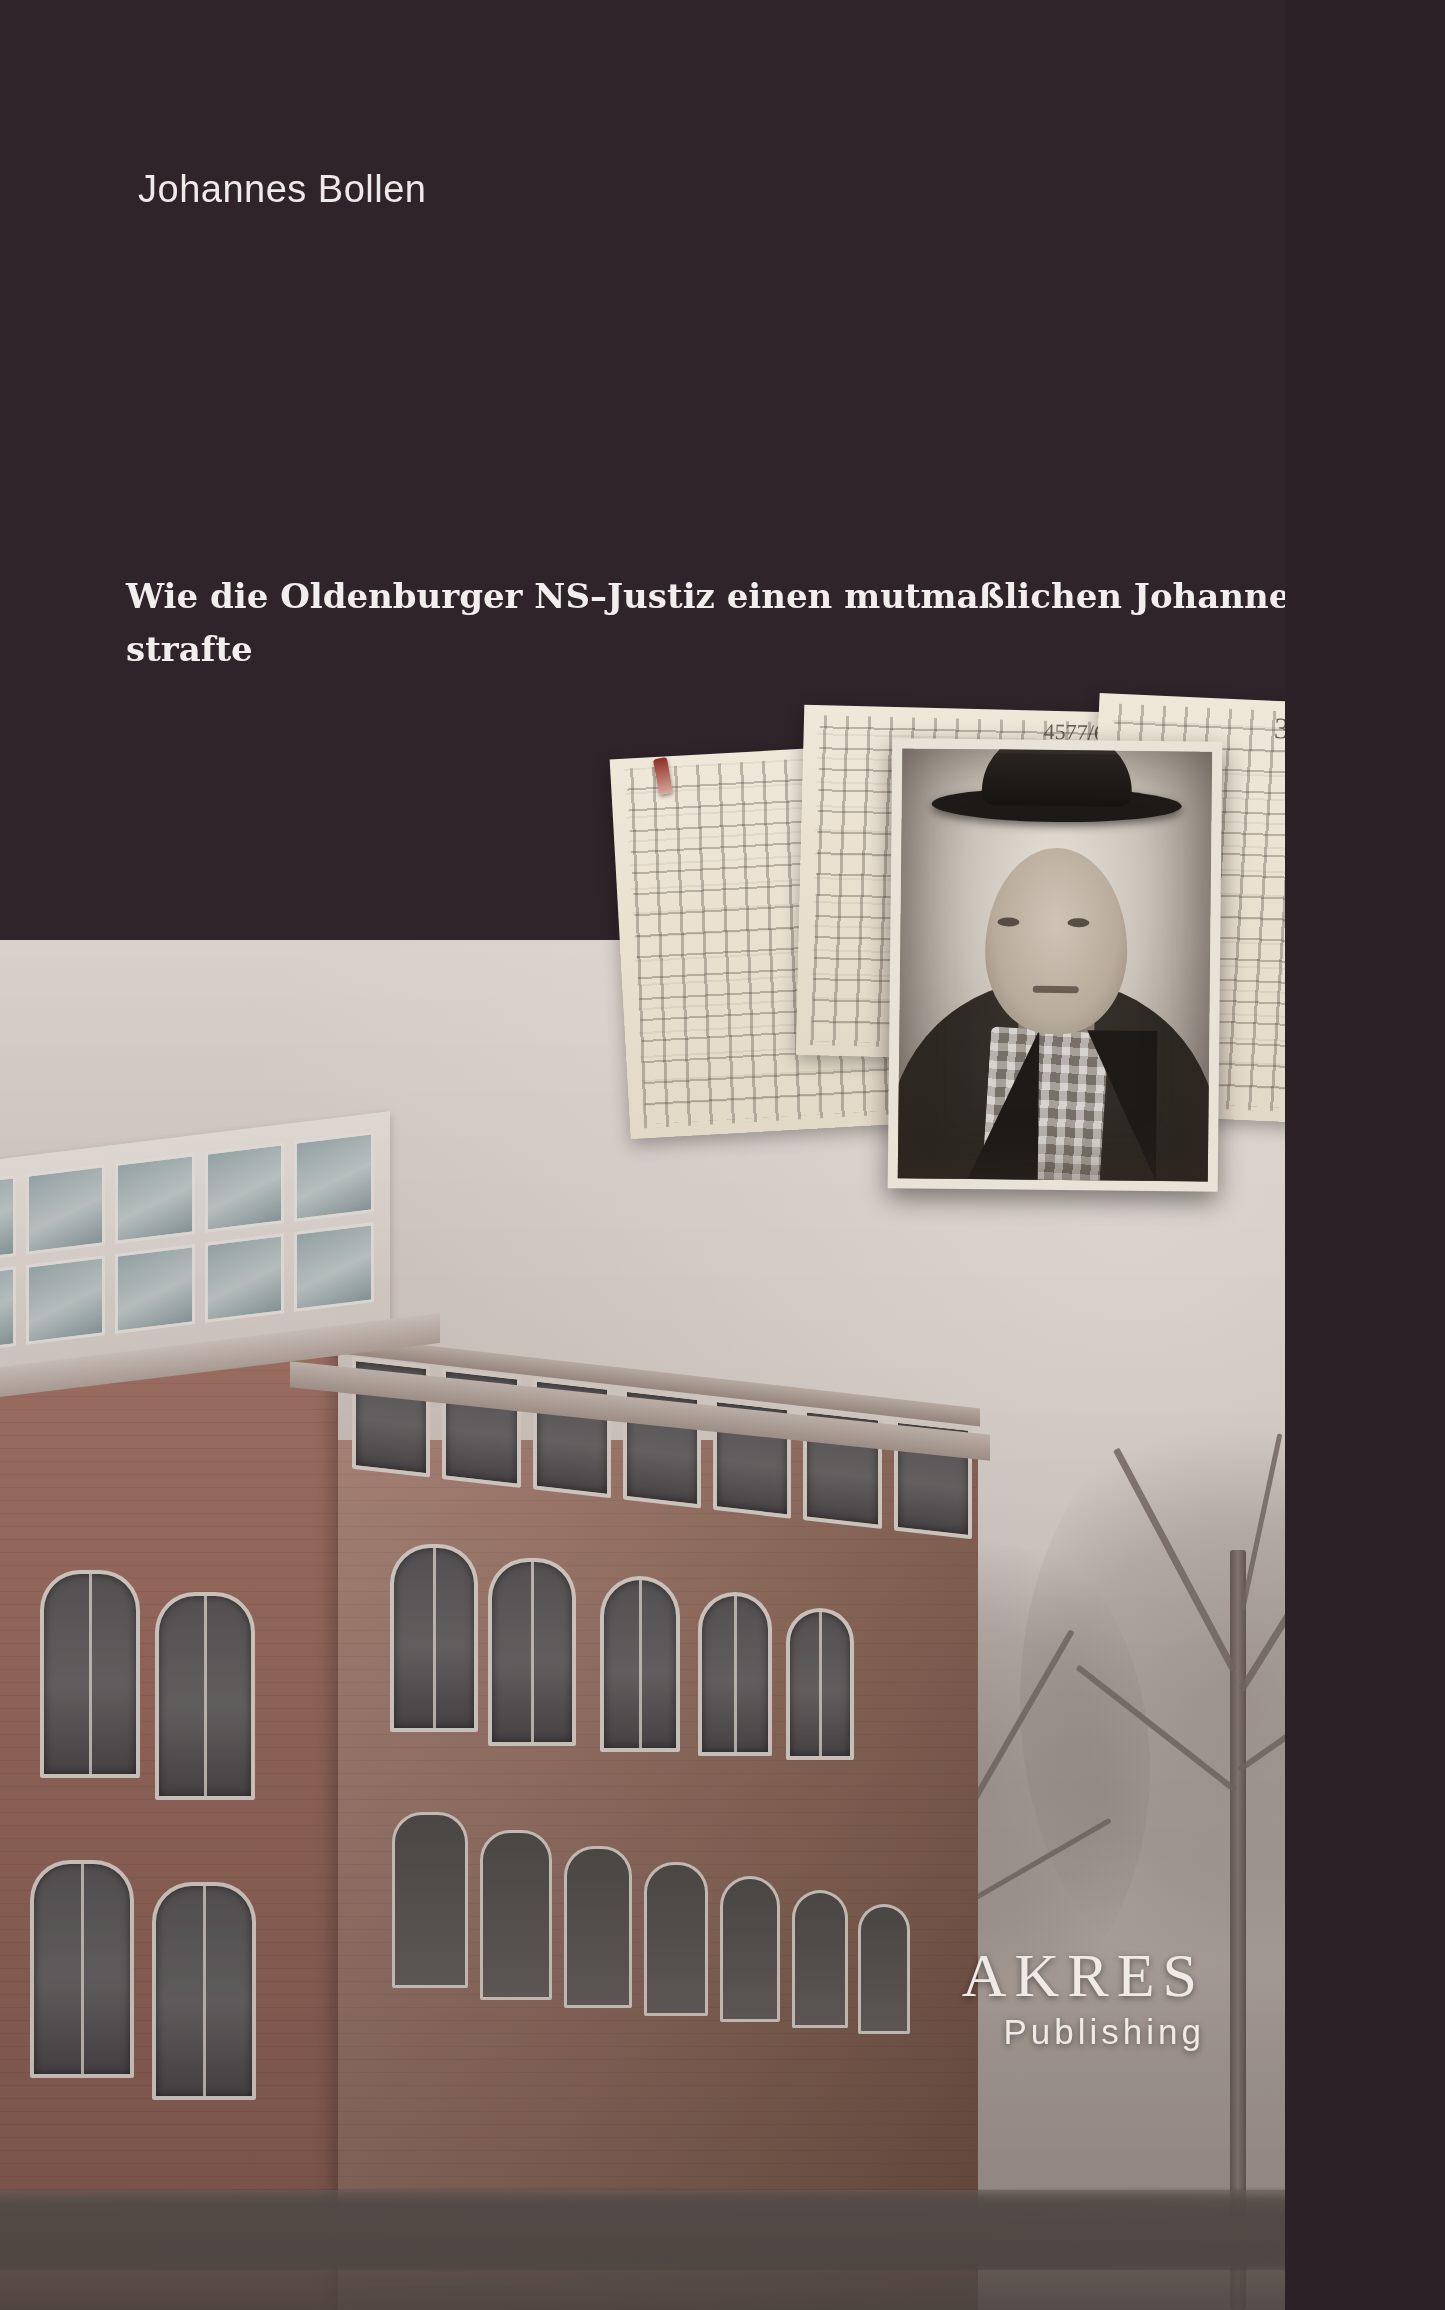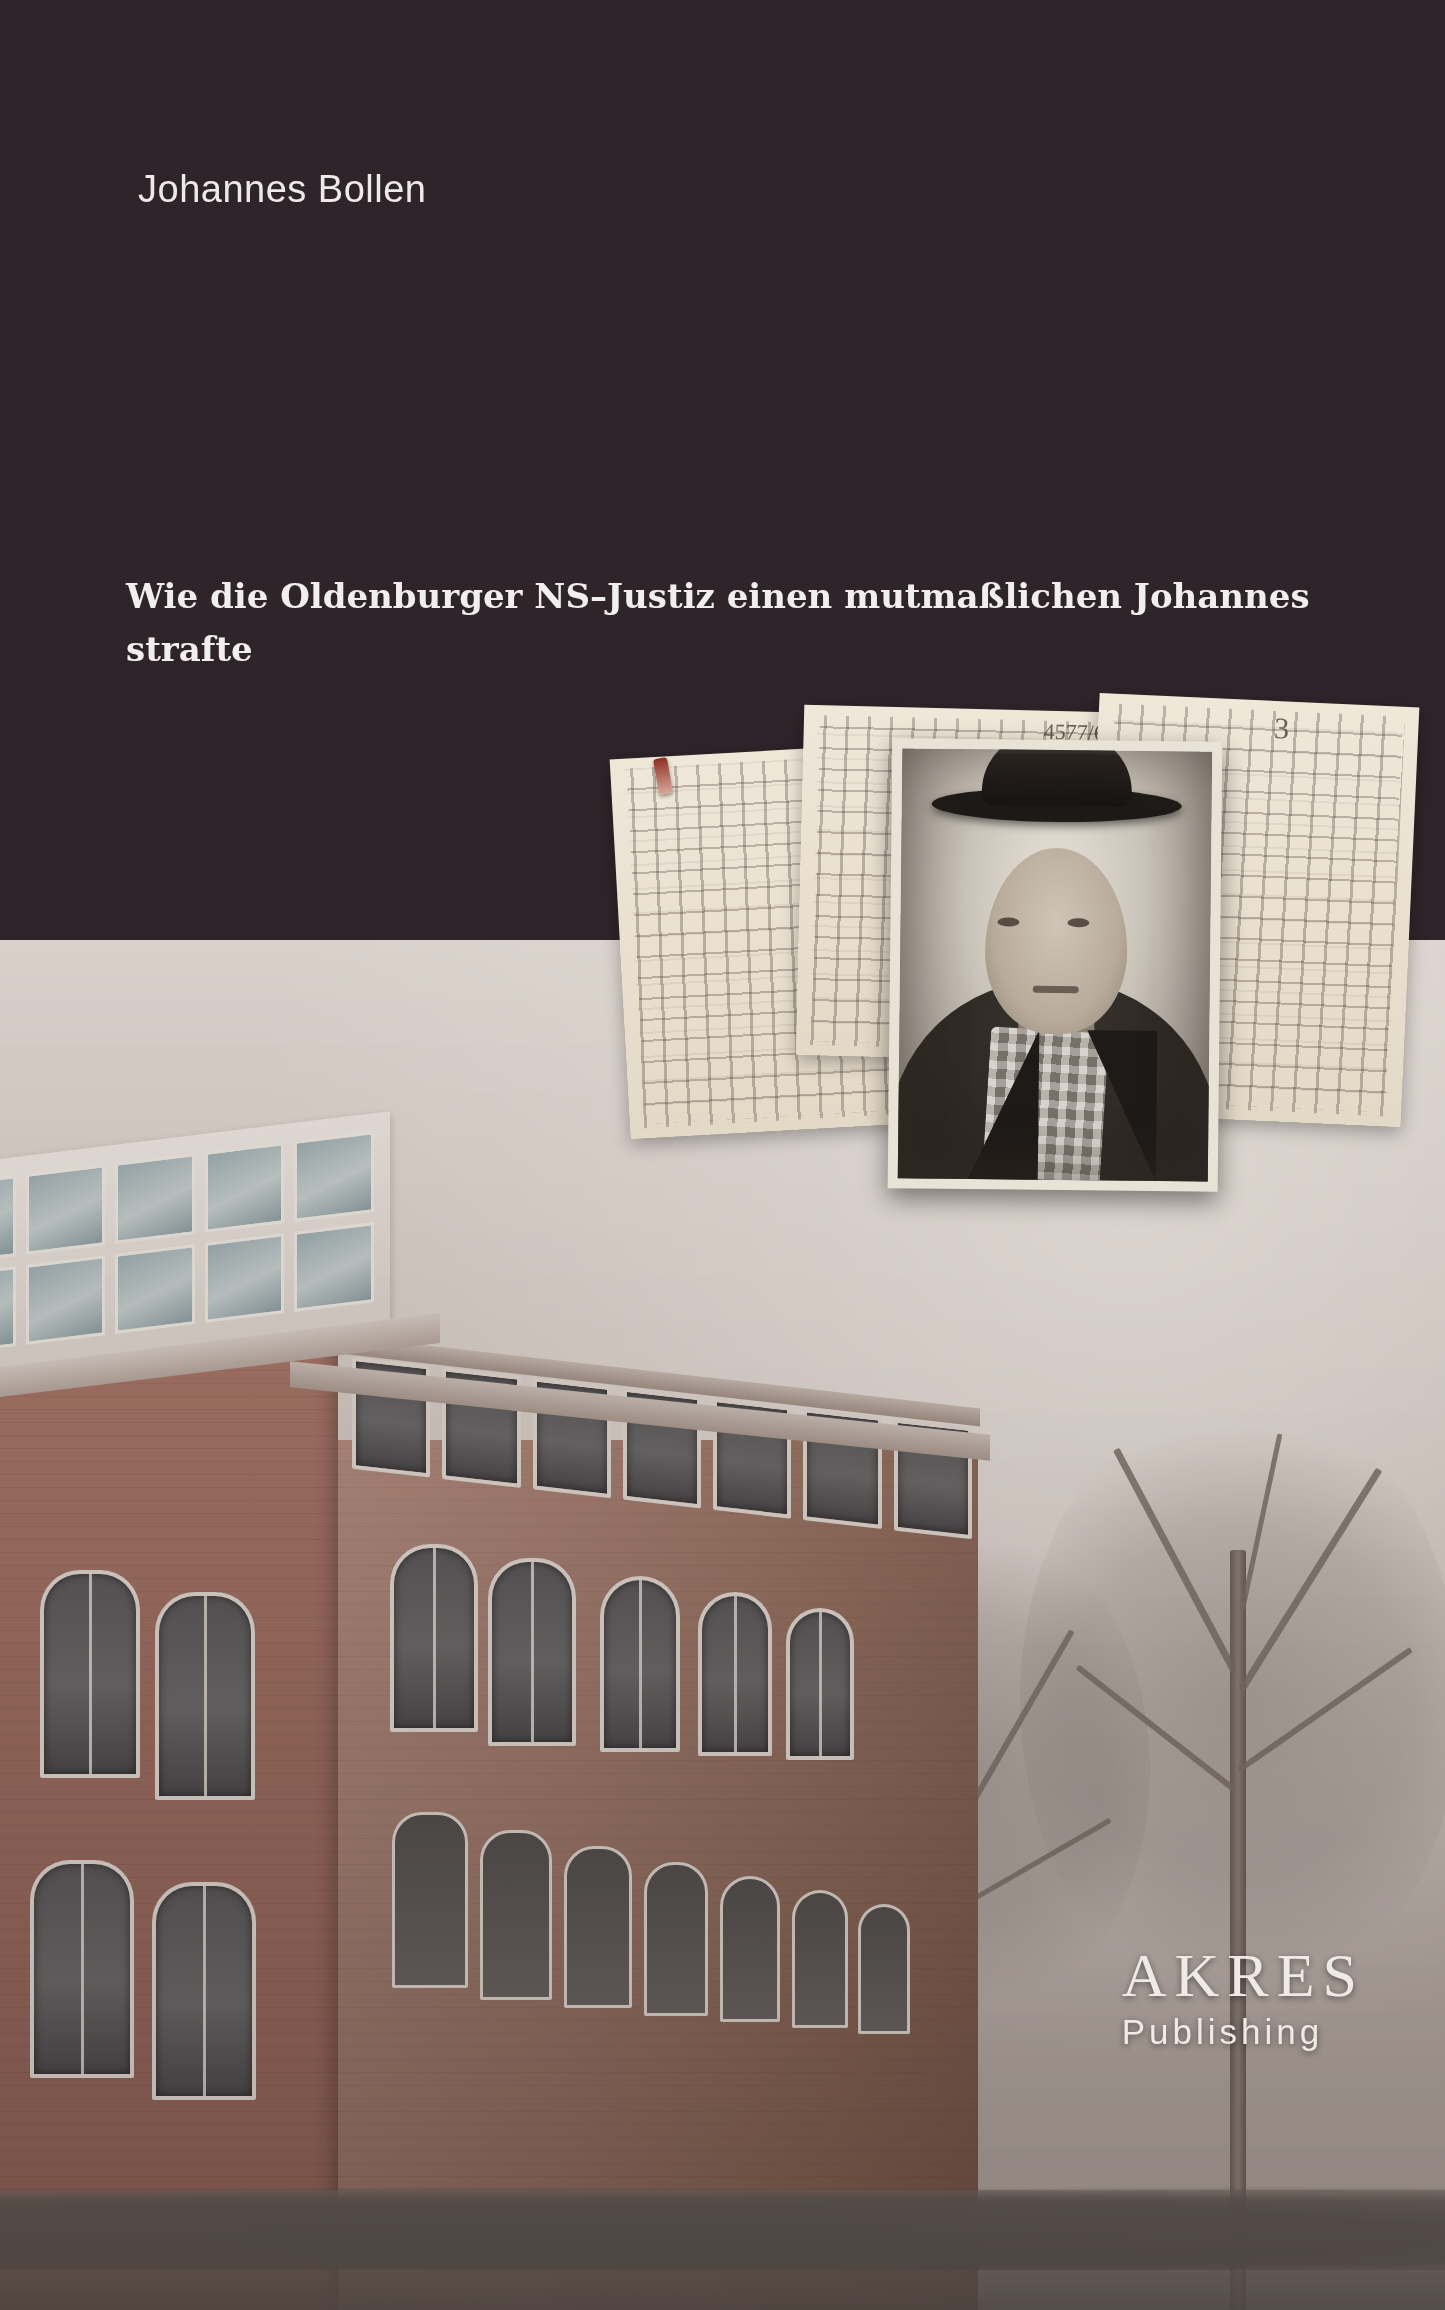--- a/index.html
+++ b/index.html
@@ -8,21 +8,21 @@
     background: #2b2126;
   }
   body {
     width: 1445px;
     height: 2310px;
     overflow: hidden;
     font-family: "Liberation Serif", serif;
   }
   .cover {
     position: relative;
-    width: 1445px;
+    width: 1285px;
     height: 2310px;
     overflow: hidden;
     background: #3a2f33;
   }
 
   
   .top-band {
     position: absolute;
     left: 0; top: 0;
     width: 1445px;
@@ -467,20 +467,21 @@
     line-height: 1;
     text-shadow: 0 2px 6px rgba(0,0,0,.45);
   }
   .logo-sub {
     font-family: "Liberation Sans", sans-serif;
     font-size: 35px;
     letter-spacing: 4px;
     color: #efeae6;
     margin-top: 6px;
     text-shadow: 0 2px 6px rgba(0,0,0,.45);
+    text-align: right;
   }
 </style>
 </head>
 <body>
 
 <div class="cover">
 
   <div class="photo-area">
     <div class="sky"></div>
 

